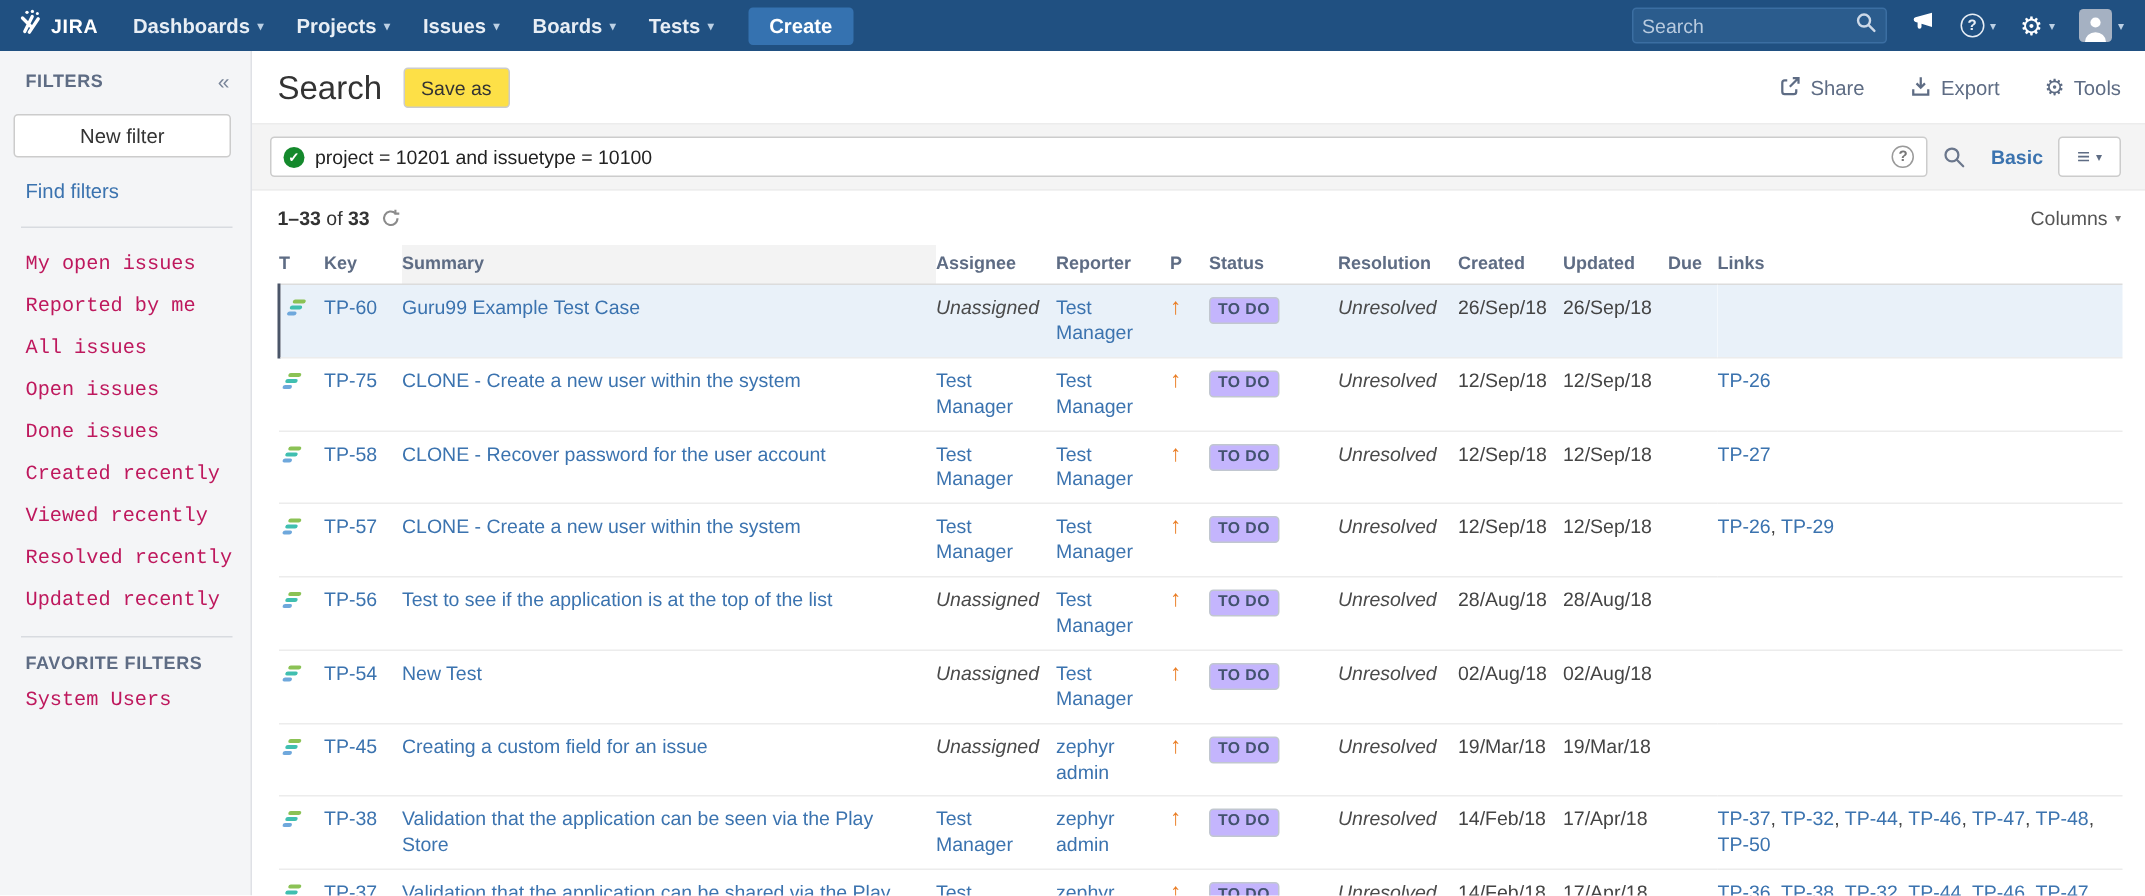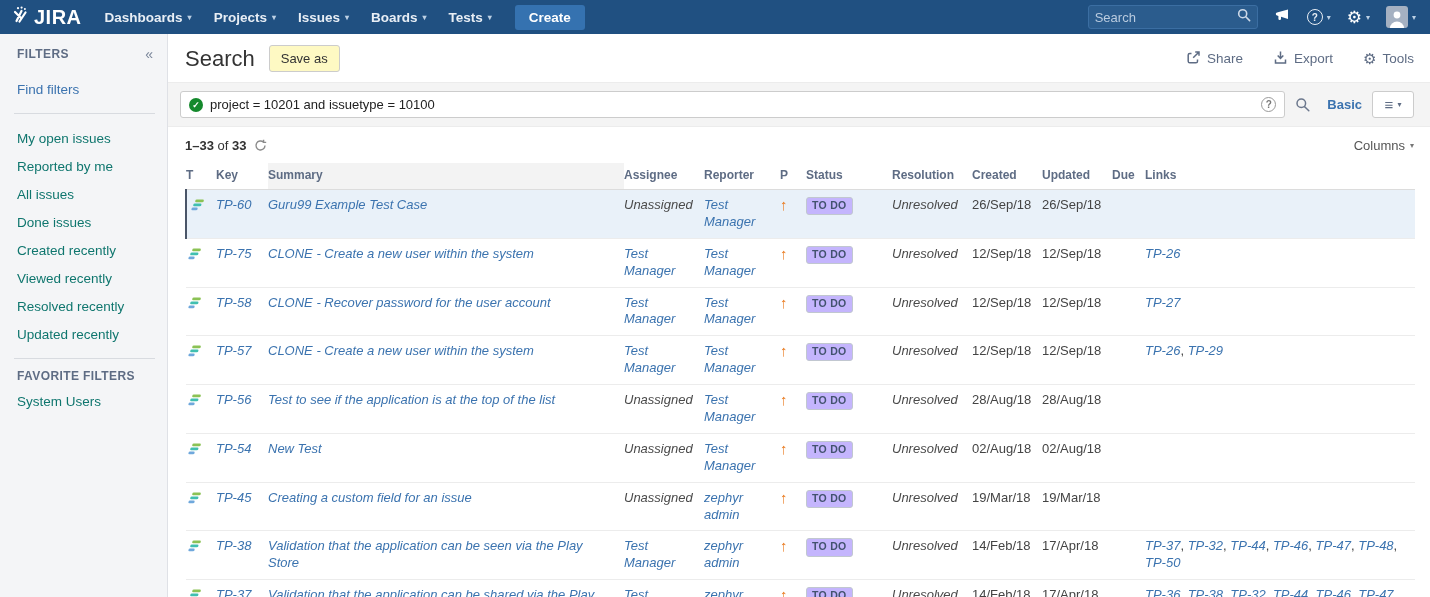--- a/index.html
+++ b/index.html
@@ -5,21 +5,21 @@
   * { margin:0; padding:0; box-sizing:border-box; }
   html,body { width:1430px; height:597px; overflow:hidden; background:#fff;
     font-family:"Liberation Sans", sans-serif; }
   a { text-decoration:none; cursor:pointer; }
 
   
   .topnav { height:34px; background:#205081; display:flex; align-items:center;
     justify-content:space-between; padding:0 14px 0 10px; color:#f2f5f9; }
   .nav-left { display:flex; align-items:center; gap:2px; height:100%; }
   .logo { display:flex; align-items:center; gap:4px; padding:0 10px 0 2px; cursor:pointer; }
-  .logo-text { font-weight:bold; font-size:20px; letter-spacing:.5px; color:#fff; }
+  .logo-text { font-weight:bold; font-size:13px; letter-spacing:.5px; color:#fff; }
   .nav-item { display:flex; align-items:center; gap:5px; padding:0 11px; height:34px;
     font-size:13.5px; font-weight:bold; color:#e8eef5; cursor:pointer; }
   .caret { font-size:8px; color:#bcd0e4; }
   .create-btn { background:#3572b0; color:#fff; border:none; border-radius:3px;
     font-size:13.5px; font-weight:bold; padding:5px 14px; margin-left:10px; cursor:pointer;
     font-family:"Liberation Sans", sans-serif; }
   .nav-right { display:flex; align-items:center; gap:16px; }
   .nav-search { display:flex; align-items:center; background:#2b5c8d;
     border:1px solid #3b6ea2; border-radius:3px; height:24px; width:170px; padding:0 6px; }
   .nav-search input { flex:1; background:transparent; border:none; outline:none;
@@ -41,27 +41,27 @@
   .sb-head { display:flex; justify-content:space-between; align-items:center; margin-bottom:14px; }
   .sb-title { font-size:12px; font-weight:bold; color:#5e6c84; letter-spacing:.4px; }
   .sb-collapse { color:#7a869a; font-size:14px; cursor:pointer; margin-right:2px; }
   .new-filter { width:145px; margin-left:-8px; background:#fff; border:1px solid #ccc;
     border-radius:3px; padding:6px 0; font-size:13.5px; color:#333; cursor:pointer;
     font-family:"Liberation Sans", sans-serif; }
   .sb-link { display:block; color:#3b73af; font-size:13.5px; padding:6px 0; }
   .sb-sec { margin-top:9px; }
   .sb-div { border:none; border-top:1px solid #d8dbe0; margin:10px 0 10px -3px; }
   .sb-list { list-style:none; }
-  .sb-list li a { display:block; color:#0f766e; font-size:13.5px; padding:6.5px 0; }
+  .sb-list li a { display:block; color:#be185d; font-size:13.5px; padding:6.5px 0;font-family:Liberation Mono, monospace; }
 
   
   .main { flex:1; background:#fff; min-width:0; }
   .page-head { display:flex; align-items:center; padding:11px 16px 10px 17px; }
   .page-title { font-size:22px; font-weight:normal; color:#333; }
-  .saveas-btn { margin-left:14px; background:#fef9c3; border:1px solid #ccc; border-radius:3px;
+  .saveas-btn { margin-left:14px; background:#fde047; border:1px solid #ccc; border-radius:3px;
     padding:5px 11px; font-size:13px; color:#333; cursor:pointer; font-family:"Liberation Sans", sans-serif; }
   .head-actions { margin-left:auto; display:flex; align-items:center; gap:30px; }
   .action-btn { display:flex; align-items:center; gap:6px; font-size:13.5px; color:#5e6c84; cursor:pointer; }
   .action-btn .gear-glyph { color:#5e6c84; font-size:15px; }
 
   .query-band { background:#f4f4f4; border-top:1px solid #ececec; border-bottom:1px solid #ececec;
     display:flex; align-items:center; padding:8px 16px 8px 12px; gap:10px; }
   .jql-input { flex:1; background:#fff; border:1px solid #ccc; border-radius:3px; height:27px;
     display:flex; align-items:center; padding:0 8px; gap:7px; cursor:text; }
   .check-circle { width:14px; height:14px; border-radius:50%; background:#14892c; color:#fff;
@@ -86,21 +86,21 @@
 
   
   table { width:calc(100% - 32px); margin:2px 16px 0 17px; border-collapse:collapse; table-layout:fixed; }
   th { text-align:left; font-size:12px; font-weight:bold; color:#5e6c84; padding:5px 8px 7px 0;
     border-bottom:1px solid #dcdcdc; white-space:nowrap; overflow:hidden; cursor:pointer; }
   th.sorted { background:#f3f3f3; }
   td { font-size:13px; color:#444; padding:7px 8px 7px 0; border-bottom:1px solid #ececec;
     vertical-align:top; line-height:1.3; overflow:hidden; }
   tr.selected td { background:#e9f1f9; }
   tr.selected td:first-child { border-left:2px solid #4a5568; padding-left:2px; }
-  td a, .user-link { color:#3b73af;font-style:italic; }
+  td a, .user-link { color:#3b73af; }
   .unassigned, .res { font-style:italic; color:#4a4a4a; }
   .pri { color:#ea7d24; font-weight:bold; font-size:15px; line-height:1; }
   .lozenge { display:inline-block; background:#c4b5fd; border:1px solid #c1c7d0; border-radius:3px;
     color:#42526e; font-size:10.5px; font-weight:bold; padding:1px 5px 1.5px; letter-spacing:.3px;
     white-space:nowrap; }
   .type-icon { display:inline-block; width:16px; height:16px; }
   .links-cell a { color:#3b73af; }
 </style>
 </head>
 <body>
@@ -179,33 +179,37 @@
   </div>
 </nav>
 
 <div class="shell">
 
   <aside class="sidebar">
     <div class="sb-head">
       <span class="sb-title">FILTERS</span>
       <span class="sb-collapse">«</span>
     </div>
+    <button class="new-filter">New filter</button>
     <div class="sb-sec">
       <a class="sb-link">Find filters</a>
     </div>
     <hr class="sb-div">
     <ul class="sb-list" id="sb-items">
         <li>
           <a>My open issues</a>
         </li>
         <li>
           <a>Reported by me</a>
         </li>
         <li>
           <a>All issues</a>
+        </li>
+        <li>
+          <a>Open issues</a>
         </li>
         <li>
           <a>Done issues</a>
         </li>
         <li>
           <a>Created recently</a>
         </li>
         <li>
           <a>Viewed recently</a>
         </li>

